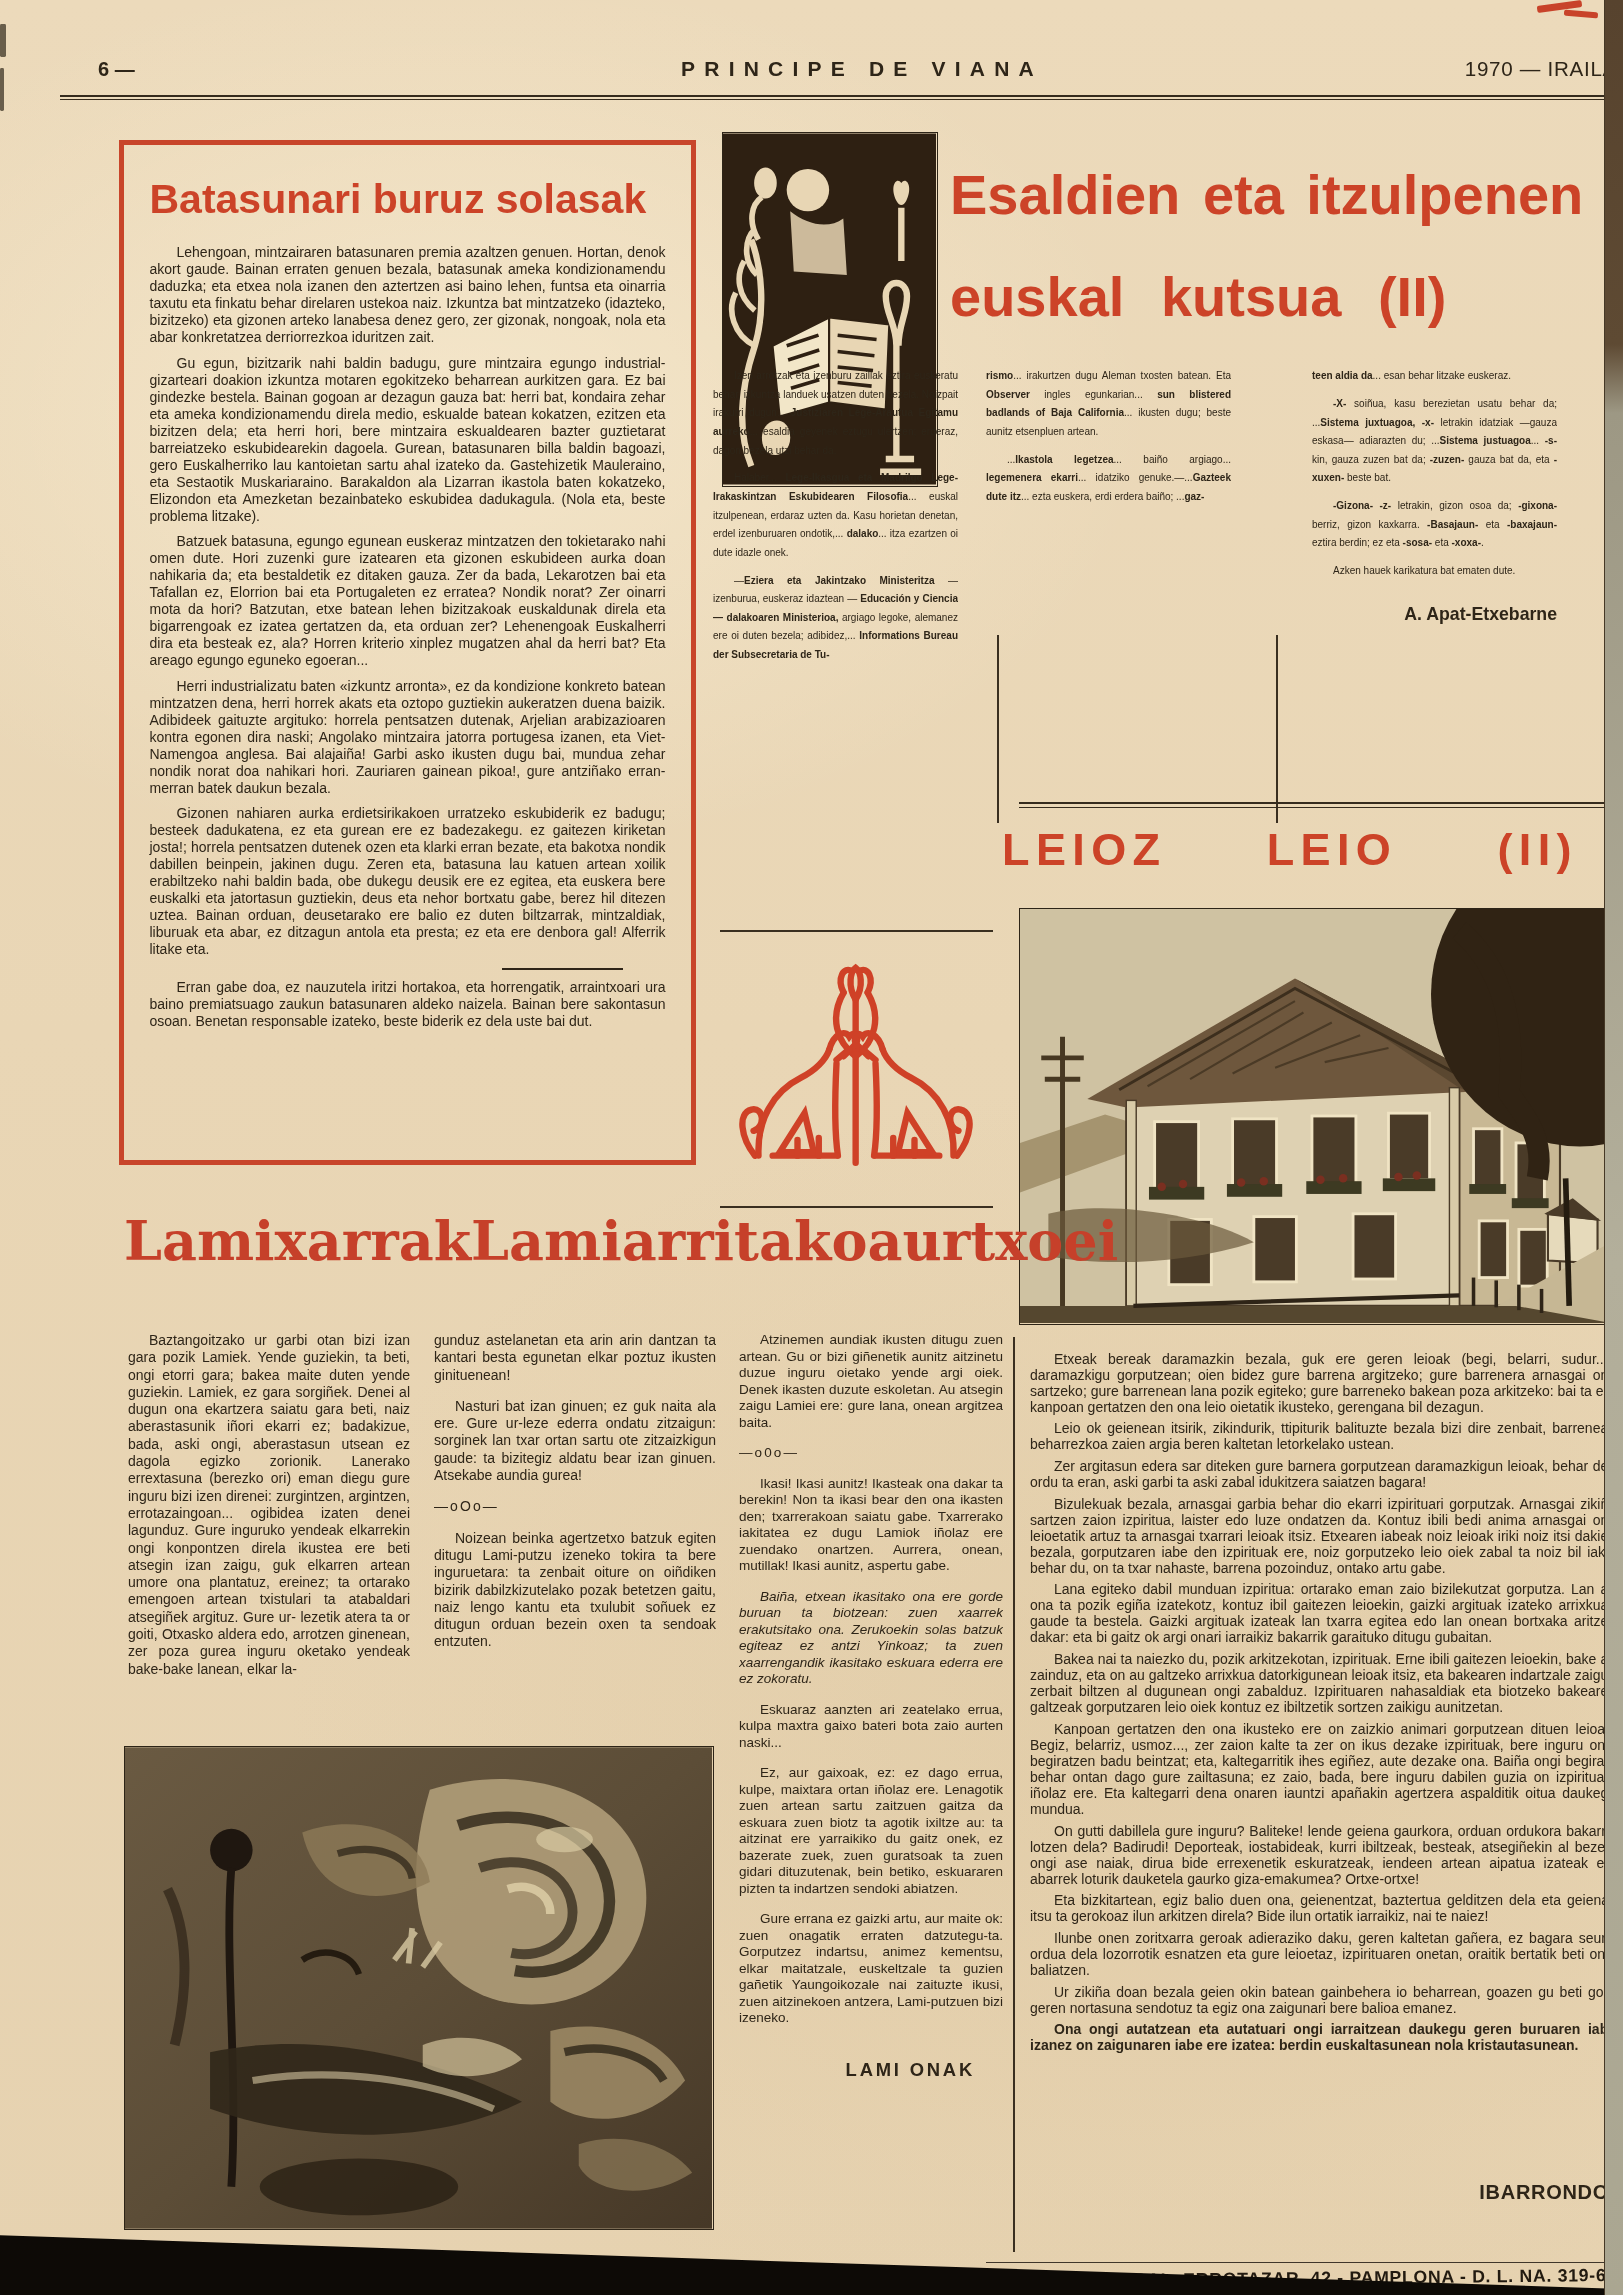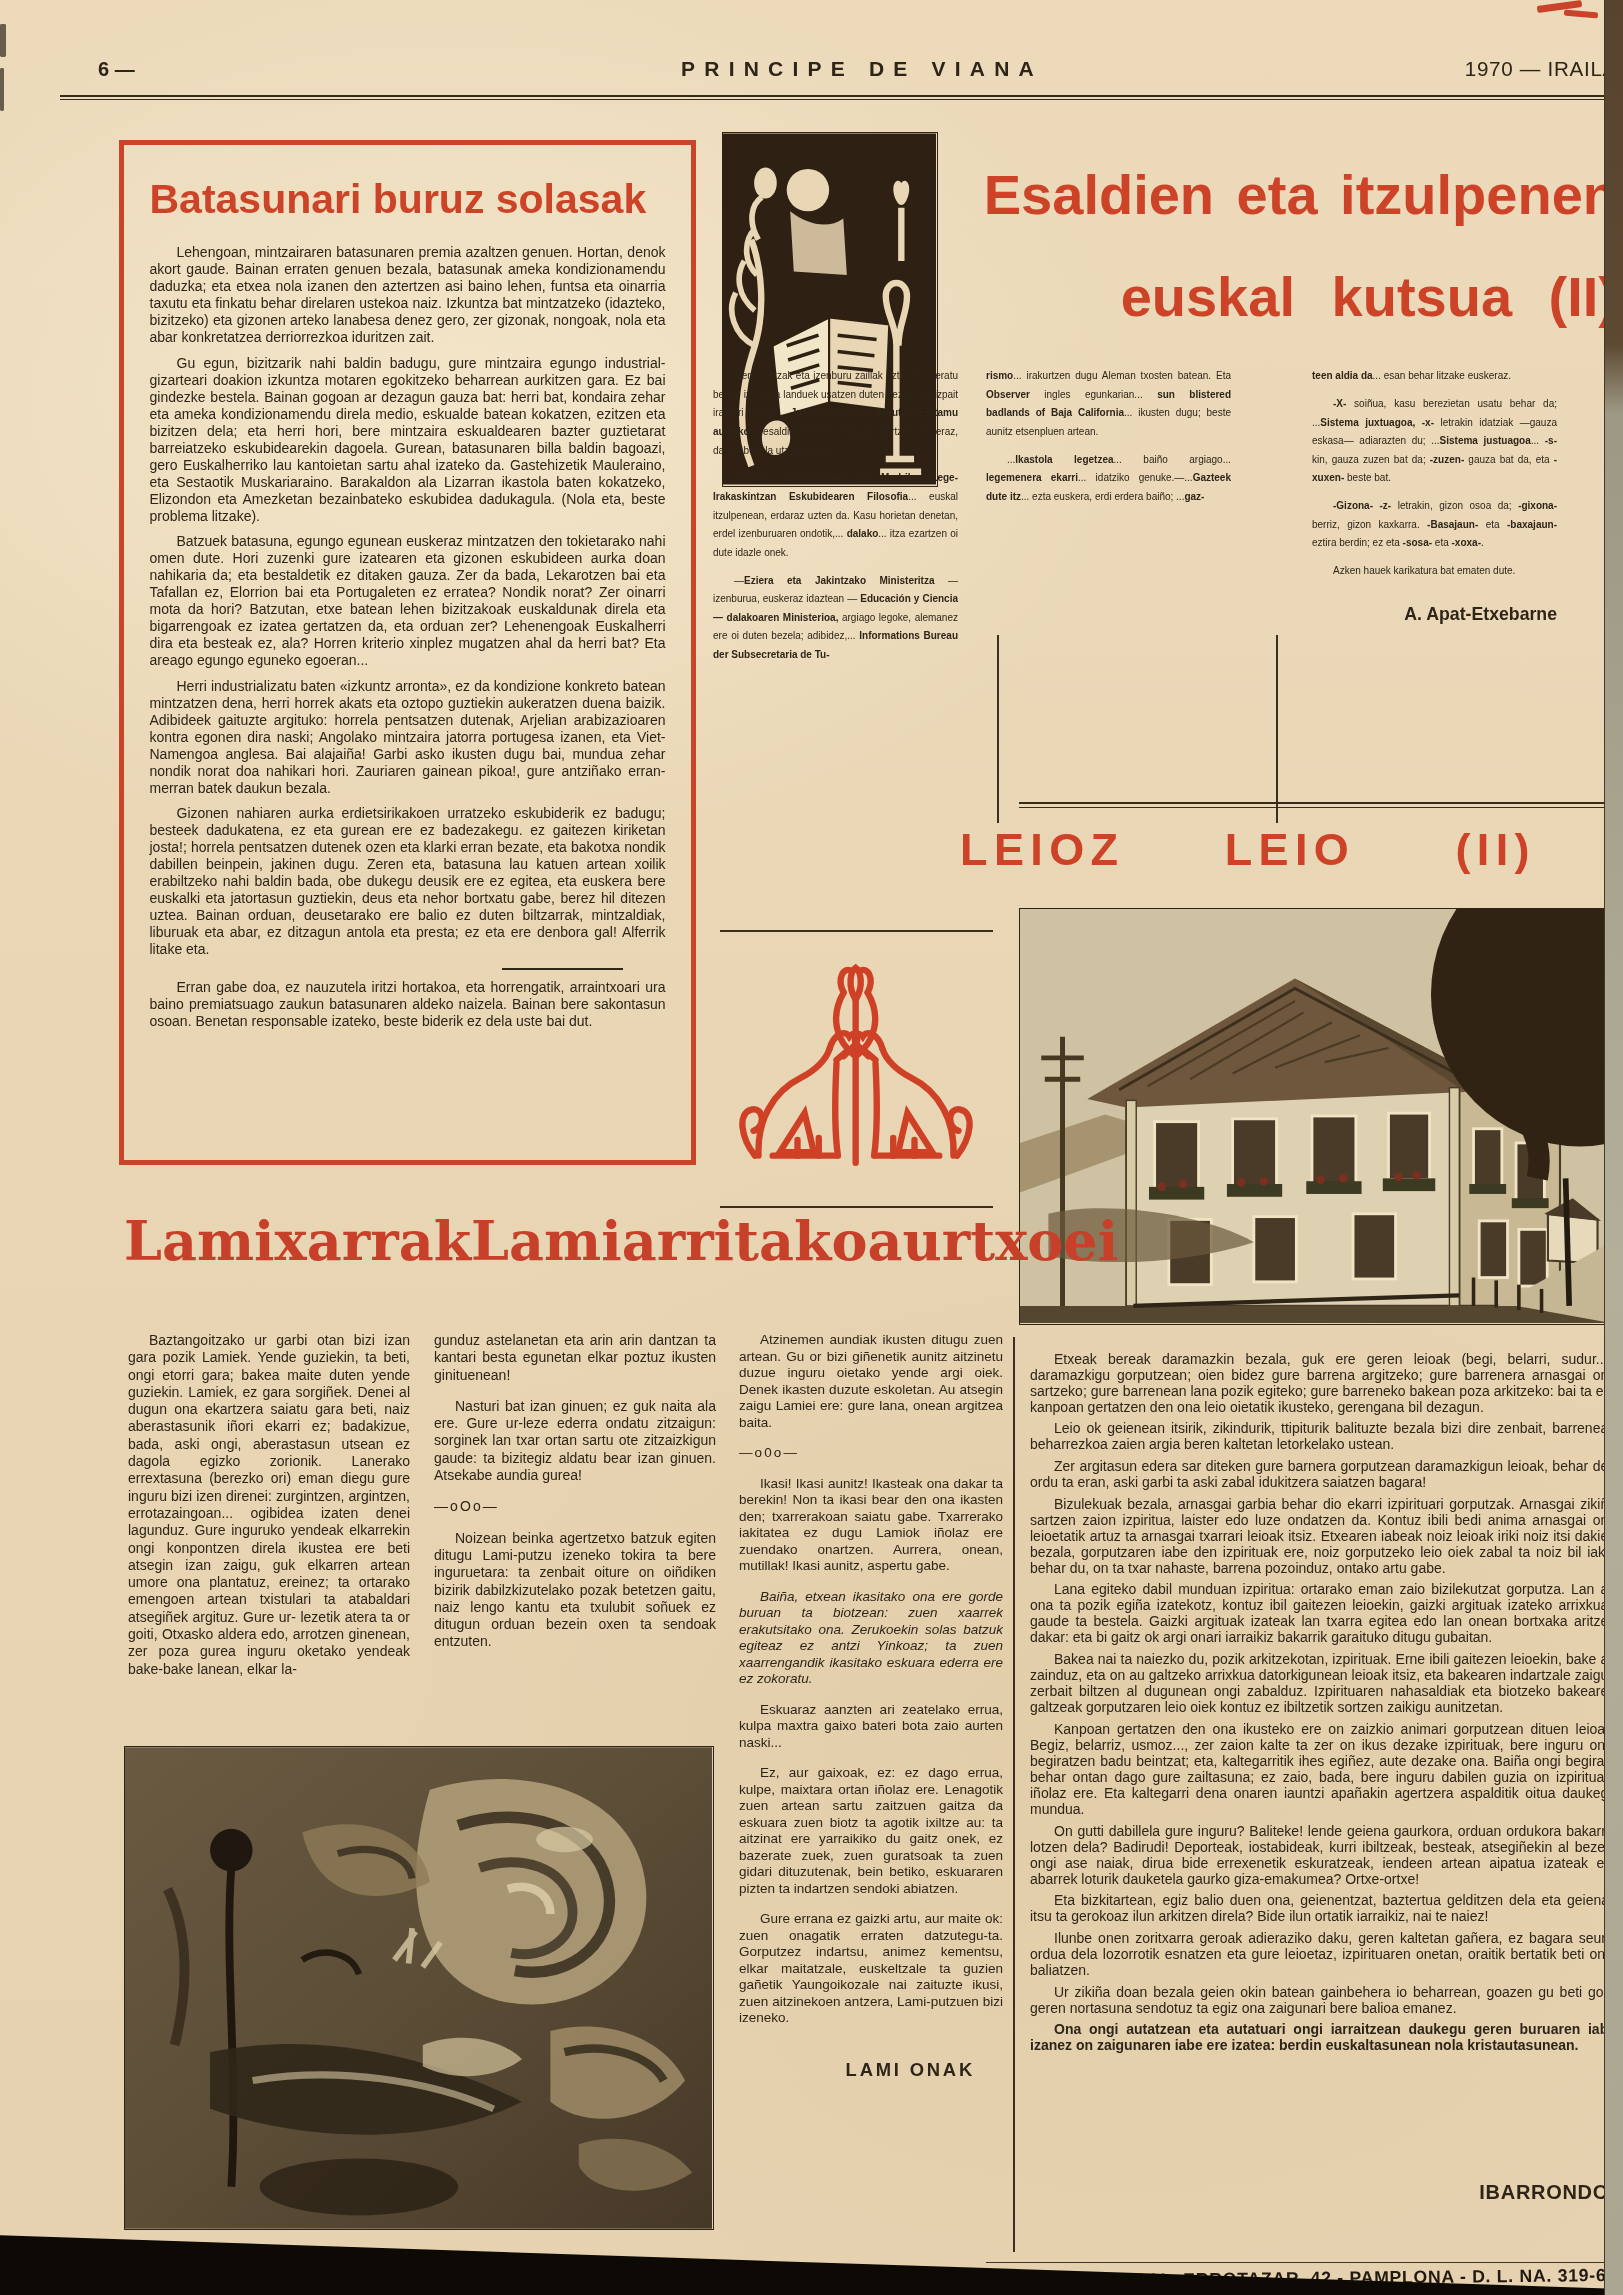--- a/index.html
+++ b/index.html
@@ -18,21 +18,21 @@
   #pageno{font-weight:bold;font-size:20px;}
   #issue-date{font-size:20.6px;text-align:right;letter-spacing:0.7px;}
   #header-rule{border-top:2.8px solid #352b1d;border-bottom:0.7px solid #352b1d;height:2.1px;}
   
   #batasunari-box{border:5px solid #c8452a;padding:24px 25.5px 0 25.5px;overflow:hidden;}
   #batasunari-title{color:#cc4328;font-weight:bold;font-size:41px;letter-spacing:0;margin:7px 0 21px 0;white-space:nowrap;}
   .bodytext p{margin:8.5px 0;text-align:justify;text-indent:27px;}
   #batasunari-box .bodytext p{font-size:14px;line-height:17px;}
   hr.shortrule{border:none;border-top:2.1px solid #2f2518;width:121px;margin:10px 43px 7px auto;}
   
-  .esa-headline{color:#cc4328;font-weight:bold;font-size:56px;text-align:right;white-space:nowrap;}
+  .esa-headline{color:#cc4328;font-weight:bold;font-size:56px;text-align:left;white-space:nowrap;}
   .esa-col{overflow:hidden;}
   .esa-col p{font-size:10px;line-height:18.6px;margin:9.2px 0;text-align:justify;text-indent:21px;}
   .cont p:first-child{text-indent:0;}
   .signature{font-weight:bold;text-align:right;}
   
   #leioz-title{display:flex;justify-content:space-between;color:#cc4328;font-weight:bold;font-size:45px;letter-spacing:6.4px;}
   #leioz-rule{border-top:2.1px solid #352b1d;border-bottom:1.4px solid #352b1d;height:2.8px;}
   #leioz-text p{font-size:14px;line-height:16px;margin:5.7px 0;text-align:justify;text-indent:24px;}
   #leioz-text{overflow:hidden;}
   
@@ -140,21 +140,21 @@
           <path d="M60,290 L150,290"></path>
           <path d="M70,285 L105,230 L118,285 Z"></path>
           <path d="M95,290 L95,268 M125,290 L125,265"></path>
         </g>
       </g>
     </svg>
   </div>
   <div class="abs rule" style="left:720px;top:1206px;width:273px;height:2.1px;"></div>
 
   <div id="leioz-rule" class="abs" style="left:1019px;top:802px;width:589px;"></div>
-  <div id="leioz-title" class="abs" style="left:960px;top:824px;width:576px;">
+  <div id="leioz-title" class="abs" style="left:1002px;top:824px;width:576px;">
     <span>LEIOZ</span>
     <span>LEIO</span>
     <span>(II)</span>
   </div>
 
   <div class="abs photo-frame" style="left:1019px;top:908px;width:594px;height:417px;">
     <svg width="591" height="414" viewBox="0 0 834 584">
       <rect width="834" height="584" fill="#cfc2a2"></rect>
       <polygon points="0,330 120,290 220,320 0,400" fill="#a5946f"></polygon>
       <path d="M60,180 L60,560 M30,210 L90,210 M35,240 L85,240" stroke="#473822" stroke-width="7" fill="none"></path>

